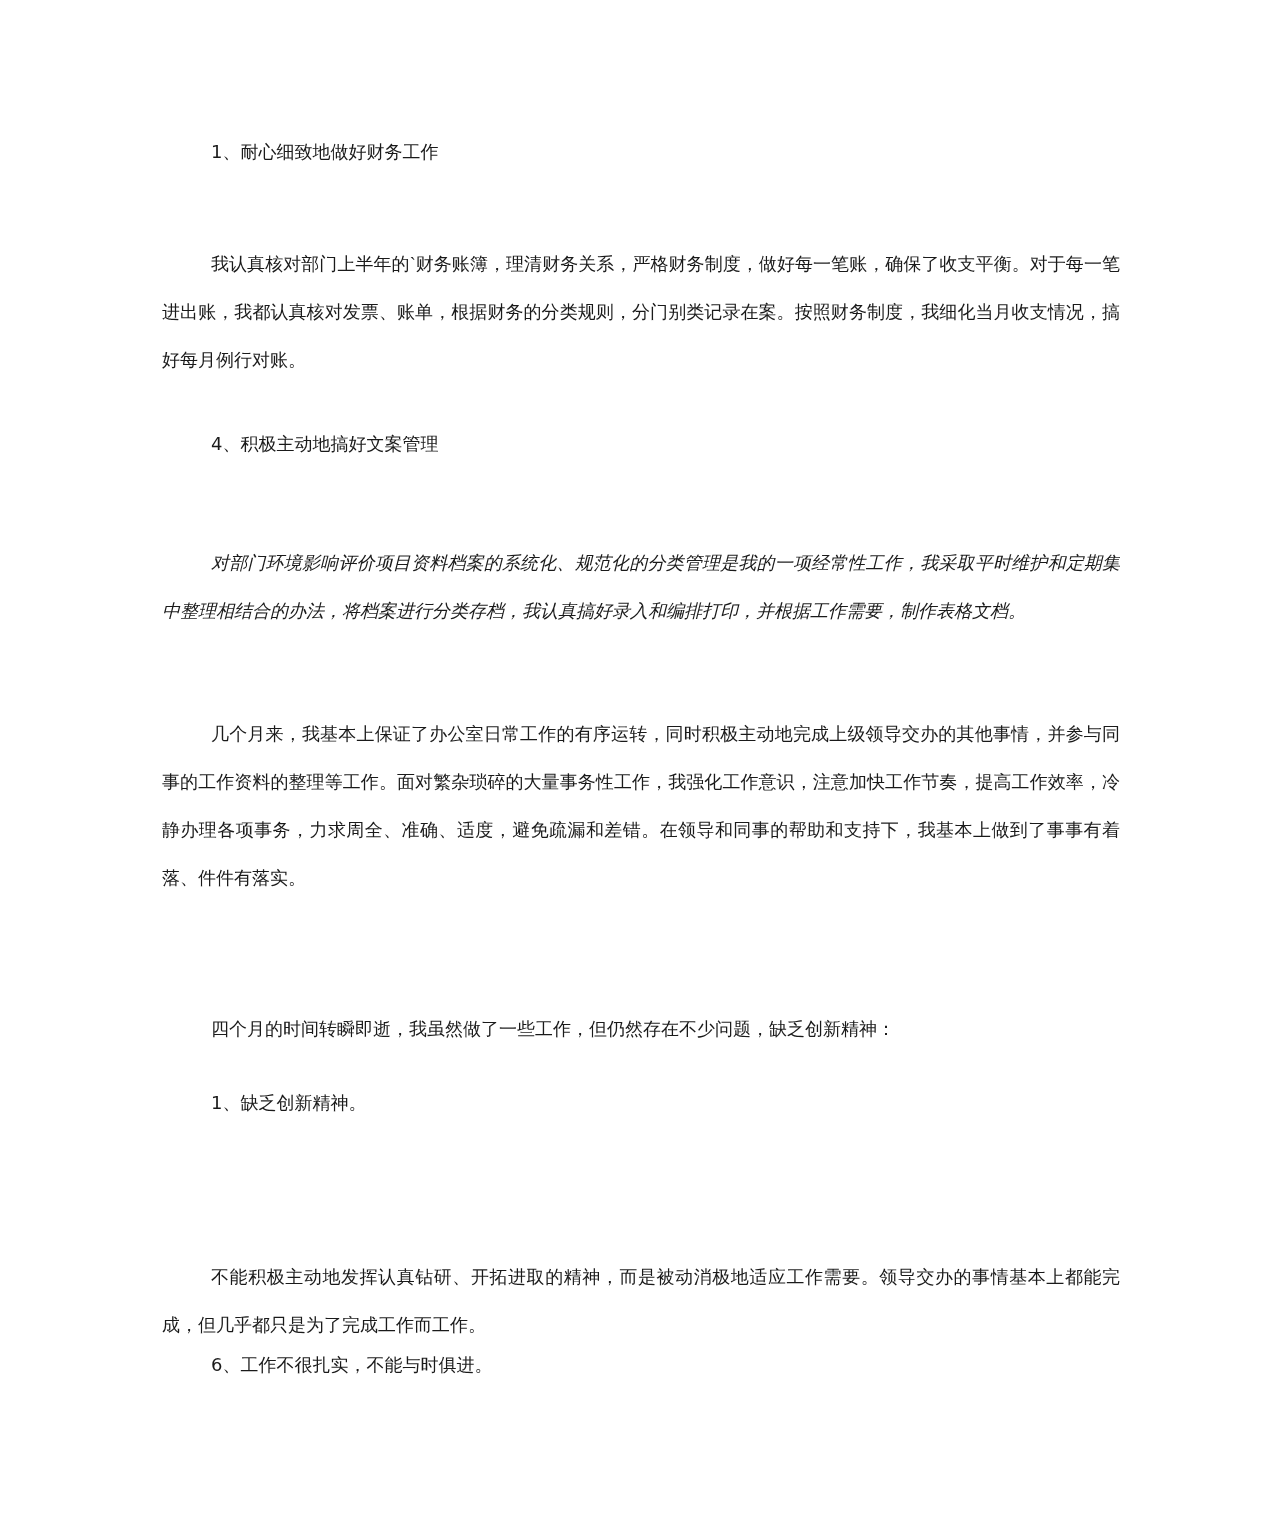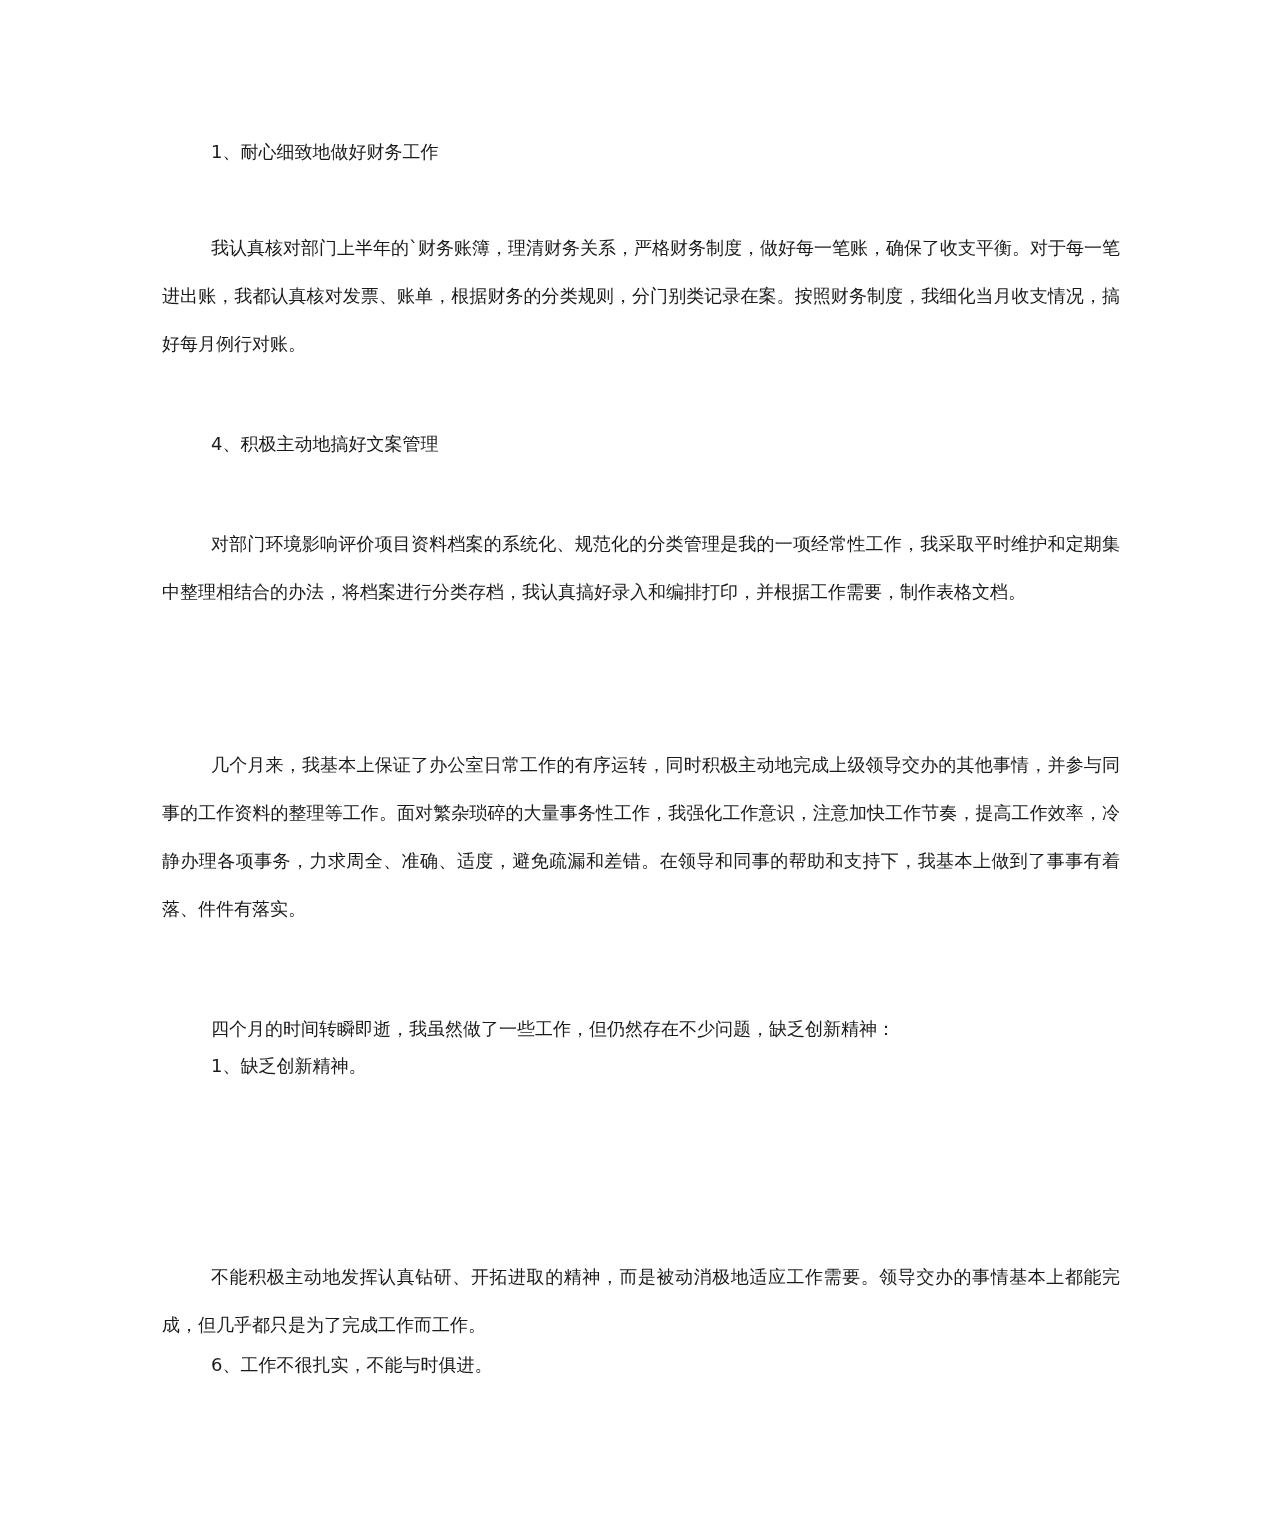--- a/index.html
+++ b/index.html
@@ -36,21 +36,21 @@
     }
     .heading {
       text-indent: 49px;
     }
   </style>
 </head>
 <body>
 
 <div class="page">
   <p class="para heading" style="top:128px;">1、耐心细致地做好财务工作</p>
-  <p class="para" style="top:224px;">我认真核对部门上半年的`财务账簿，理清财务关系，严格财务制度，做好每一笔账，确保了收支平衡。对于每一笔进出账，我都认真核对发票、账单，根据财务的分类规则，分门别类记录在案。按照财务制度，我细化当月收支情况，搞好每月例行对账。</p>
+  <p class="para" style="top:240px;font-family:Liberation Serif, serif;">我认真核对部门上半年的`财务账簿，理清财务关系，严格财务制度，做好每一笔账，确保了收支平衡。对于每一笔进出账，我都认真核对发票、账单，根据财务的分类规则，分门别类记录在案。按照财务制度，我细化当月收支情况，搞好每月例行对账。</p>
   <p class="para heading" style="top:420px;">4、积极主动地搞好文案管理</p>
-  <p class="para" style="top:520px;">对部门环境影响评价项目资料档案的系统化、规范化的分类管理是我的一项经常性工作，我采取平时维护和定期集中整理相结合的办法，将档案进行分类存档，我认真搞好录入和编排打印，并根据工作需要，制作表格文档。</p>
-  <p class="para" style="top:741px;">几个月来，我基本上保证了办公室日常工作的有序运转，同时积极主动地完成上级领导交办的其他事情，并参与同事的工作资料的整理等工作。面对繁杂琐碎的大量事务性工作，我强化工作意识，注意加快工作节奏，提高工作效率，冷静办理各项事务，力求周全、准确、适度，避免疏漏和差错。在领导和同事的帮助和支持下，我基本上做到了事事有着落、件件有落实。</p>
+  <p class="para" style="top:539px;font-style:italic;">对部门环境影响评价项目资料档案的系统化、规范化的分类管理是我的一项经常性工作，我采取平时维护和定期集中整理相结合的办法，将档案进行分类存档，我认真搞好录入和编排打印，并根据工作需要，制作表格文档。</p>
+  <p class="para" style="top:710px;">几个月来，我基本上保证了办公室日常工作的有序运转，同时积极主动地完成上级领导交办的其他事情，并参与同事的工作资料的整理等工作。面对繁杂琐碎的大量事务性工作，我强化工作意识，注意加快工作节奏，提高工作效率，冷静办理各项事务，力求周全、准确、适度，避免疏漏和差错。在领导和同事的帮助和支持下，我基本上做到了事事有着落、件件有落实。</p>
   <p class="para" style="top:1005px;">四个月的时间转瞬即逝，我虽然做了一些工作，但仍然存在不少问题，缺乏创新精神：</p>
-  <p class="para heading" style="top:1042px;">1、缺乏创新精神。</p>
+  <p class="para heading" style="top:1079px;">1、缺乏创新精神。</p>
   <p class="para" style="top:1253px;">不能积极主动地发挥认真钻研、开拓进取的精神，而是被动消极地适应工作需要。领导交办的事情基本上都能完成，但几乎都只是为了完成工作而工作。</p>
   <p class="para heading" style="top:1341px;">6、工作不很扎实，不能与时俱进。</p>
 </div>
 
 </body></html>

